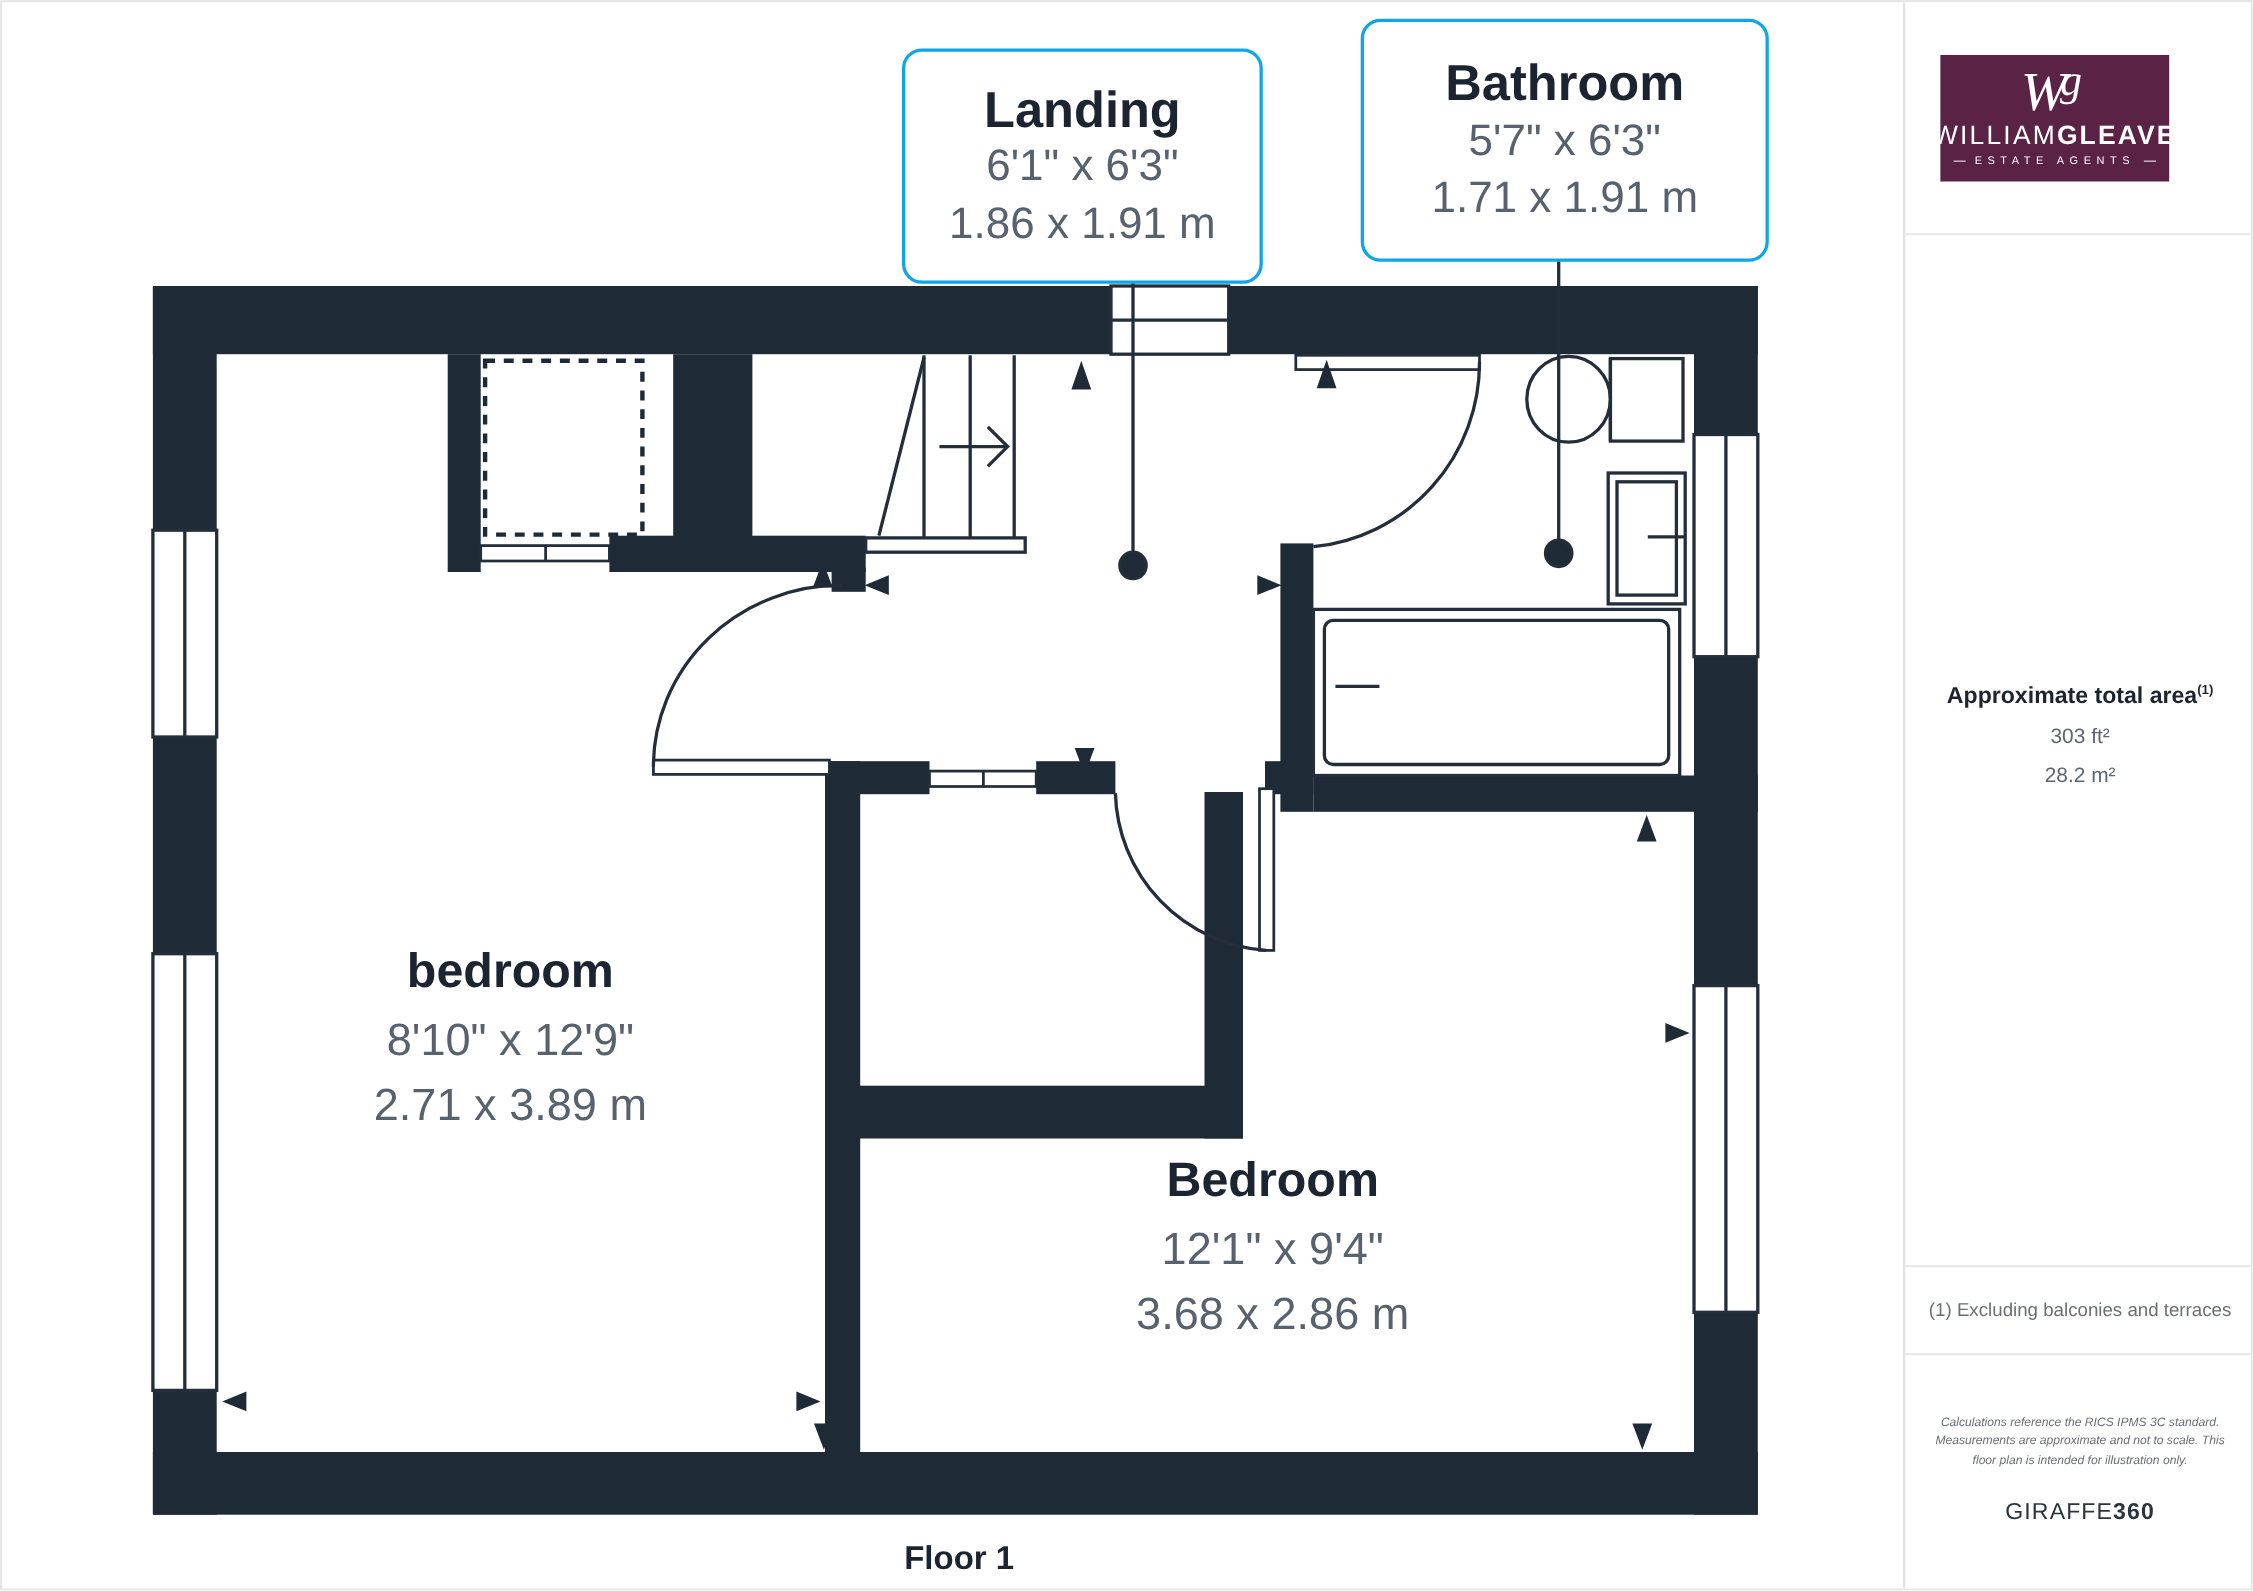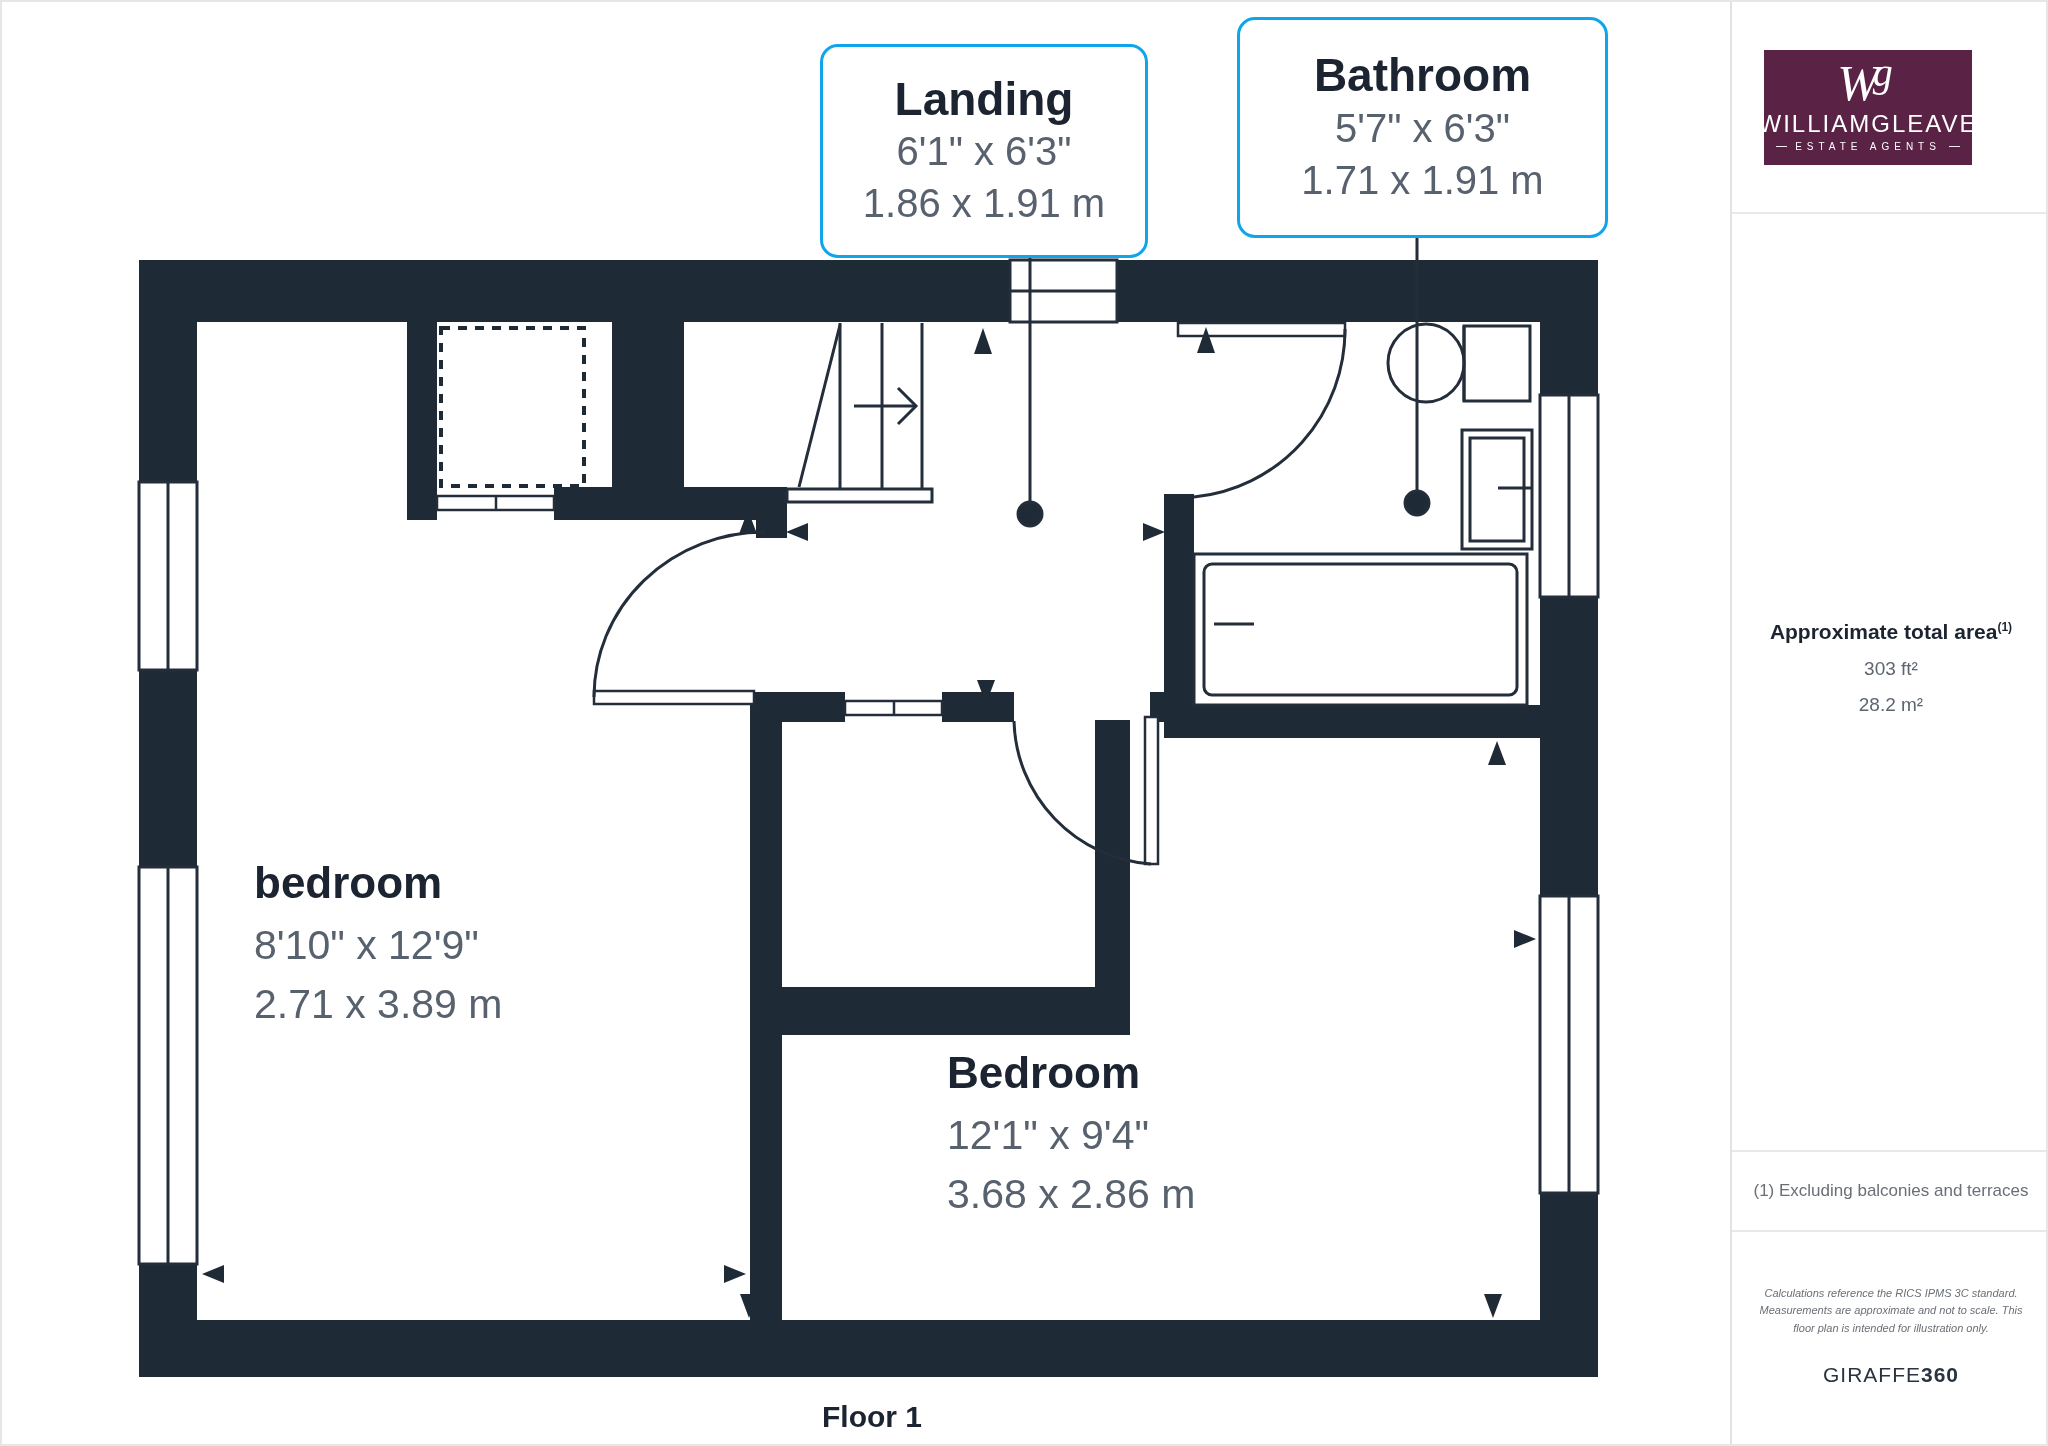--- a/index.html
+++ b/index.html
@@ -9,37 +9,37 @@
     font-family:"Liberation Sans", sans-serif;color:#1b2430;
   }
   svg{position:absolute;left:0;top:0;}
   .callout{
     position:absolute;background:#fff;border:3px solid #0ea5e9;border-radius:18px;
     display:flex;flex-direction:column;align-items:center;justify-content:center;
     text-align:center;z-index:5;
   }
   .callout .title{font-weight:bold;font-size:46px;color:#1b2430;line-height:1.15;}
   .callout .dim{font-size:40px;color:#58616e;line-height:1.3;}
-  .room-label{position:absolute;text-align:left;z-index:4;}
+  .room-label{position:absolute;text-align:center;z-index:4;}
   .room-label .name{font-weight:bold;font-size:44px;color:#1b2430;line-height:1.5;}
   .room-label .dim{font-size:41px;color:#58616e;line-height:1.45;}
   .floor-label{position:absolute;left:700px;top:1398px;width:340px;text-align:center;
     font-weight:bold;font-size:30px;color:#1b2430;}
   
   .sidebar{position:absolute;left:1728px;top:0;width:318px;height:1442px;
     border-left:2px solid #e2e2e2;background:#fff;}
   .sb-cell-logo{position:absolute;left:0;top:0;width:100%;height:210px;border-bottom:2px solid #e8e8e8;}
   .logo{position:absolute;left:32px;top:48px;width:208px;height:115px;background:#5a2345;
     display:flex;flex-direction:column;align-items:center;justify-content:center;color:#fff;}
   .monogram{font-family:"Liberation Serif", serif;font-style:italic;line-height:0.8;height:46px;}
   .monogram .mw{font-size:50px;}
   .monogram .mg{font-size:40px;position:relative;top:-14px;left:-6px;}
   .brandline{font-size:24px;letter-spacing:2px;line-height:1.1;margin-top:2px;}
   .brandline .light{font-weight:300;}
-  .brandline .bold{font-weight:normal;}
+  .brandline .bold{font-weight:bold;}
   .tagline{display:flex;align-items:center;gap:8px;margin-top:4px;width:88%;}
   .tagline .rule{flex:1;height:1px;background:#fff;opacity:.9;}
   .tagline .tg{font-size:10px;letter-spacing:5px;white-space:nowrap;}
   .area-block{position:absolute;left:0;top:618px;width:100%;text-align:center;}
   .area-heading{font-weight:bold;font-size:21px;color:#1b2430;}
   .area-heading sup{font-size:12px;}
   .area-val{font-size:19px;color:#5c6570;margin-top:14px;}
   .footnote{position:absolute;left:0;top:1148px;width:100%;height:78px;border-top:2px solid #e8e8e8;
     border-bottom:2px solid #e8e8e8;display:flex;align-items:center;justify-content:center;
     font-size:17px;color:#6a6f76;}

